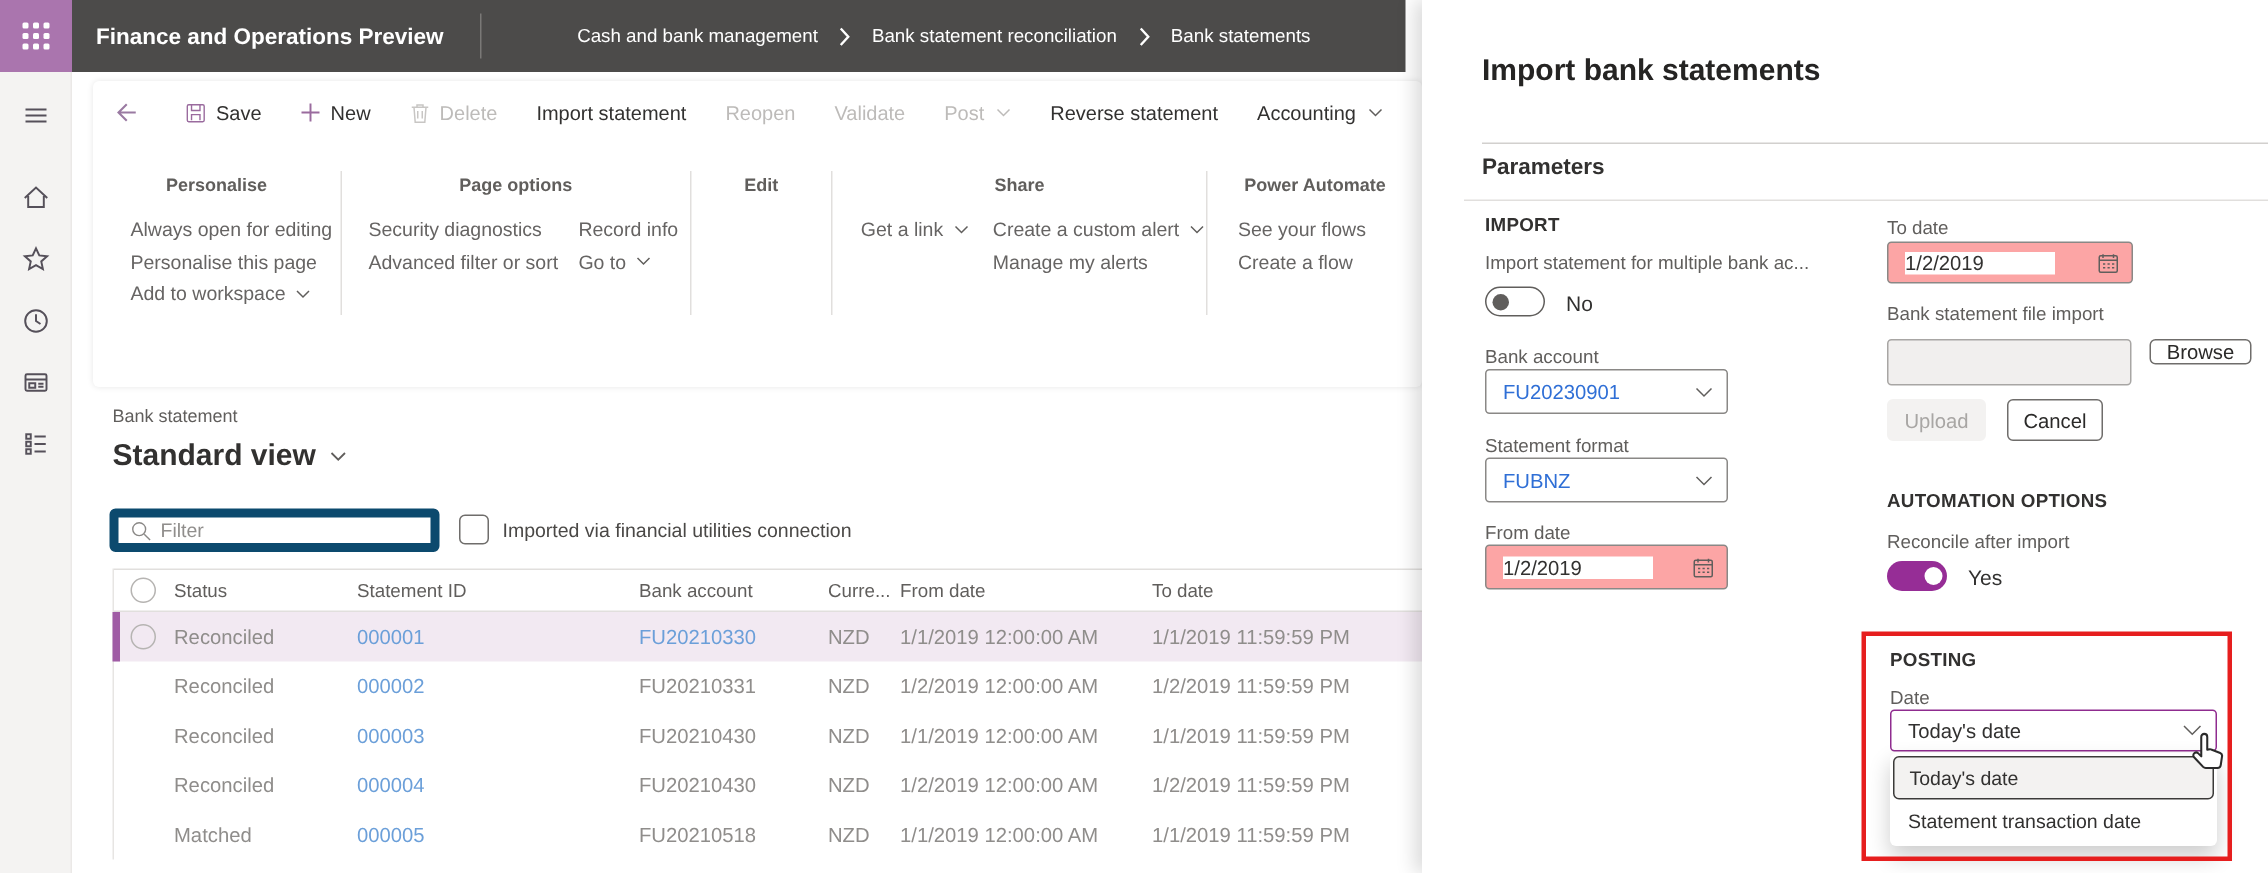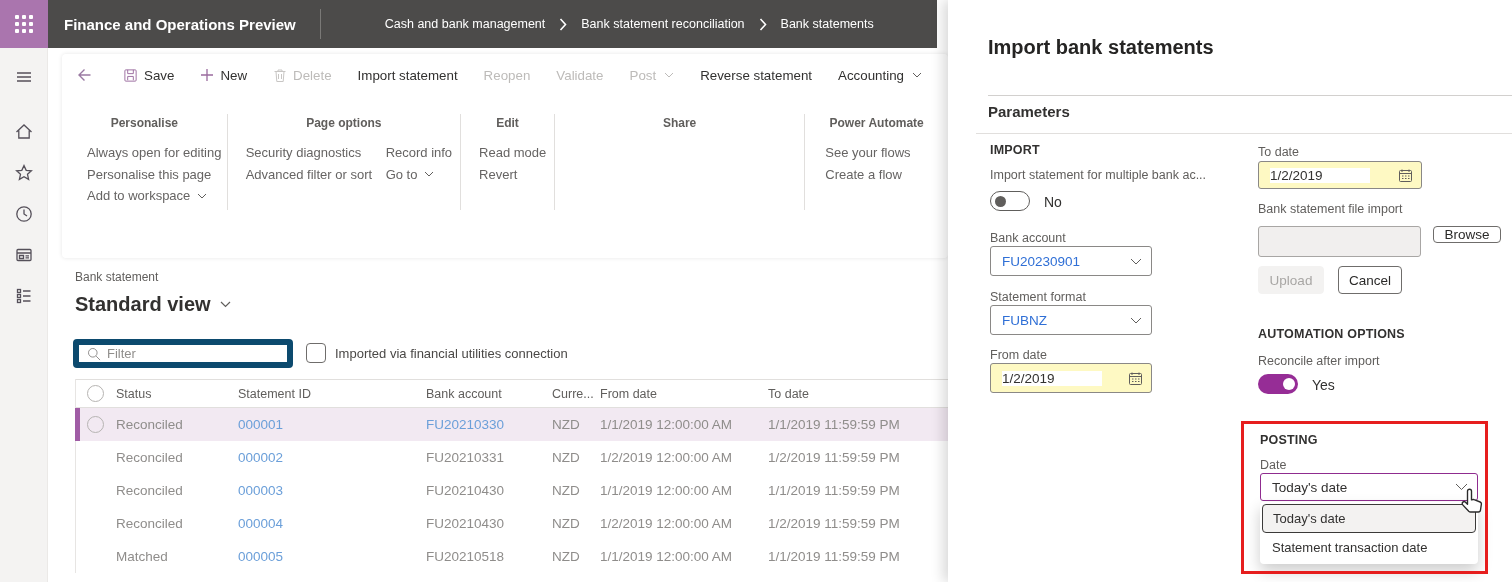--- a/index.html
+++ b/index.html
@@ -94,21 +94,21 @@
   .hr1 { position:absolute; left:40px; right:0; top:95px; border-top:1px solid #d2d0ce; }
   .hr2 { position:absolute; left:28px; right:0; top:133px; border-top:1px solid #e1dfdd; }
   .p-params { position:absolute; left:40px; top:103px; font-size:15px; font-weight:bold; color:#323130; }
   .f-label { position:absolute; font-size:12.5px; color:#605e5c; white-space:nowrap; }
   .sec-hdr { position:absolute; font-size:12.5px; font-weight:bold; color:#323130; letter-spacing:.2px; }
   .combo { position:absolute; height:30px; border:1px solid #8a8886; border-radius:3px; background:#fff;
            display:flex; align-items:center; justify-content:space-between; padding:0 9px 0 11px;
            font-size:13.5px; cursor:pointer; }
   .combo .val-blue { color:var(--field-value-blue,#2f6fd6); }
   .combo .chev svg { stroke:#605e5c; }
-  .datebox { position:absolute; height:30px; border:1px solid #8a8886; border-radius:3px; background:#fef9c3;
+  .datebox { position:absolute; height:30px; border:1px solid #8a8886; border-radius:3px; background:#fca5a5;
              display:flex; align-items:center; justify-content:space-between; padding:0 8px 0 11px; }
   .datebox input { border:none; outline:none; width:100px; font-size:13.5px; color:#323130;
                    font-family:"Liberation Sans",sans-serif; }
   .datebox svg { stroke:#605e5c; fill:none; cursor:pointer; }
   .toggle { position:absolute; width:40px; height:20px; border-radius:10px; cursor:pointer; }
   .toggle.off { border:1px solid #605e5c; background:#fff; }
   .toggle.off .knob { position:absolute; left:4px; top:3.5px; width:11px; height:11px; border-radius:50%; background:#605e5c; }
   .toggle.on { background:var(--accent-purple,#962d96); }
   .toggle.on .knob { position:absolute; right:3px; top:4px; width:12px; height:12px; border-radius:50%; background:#fff; }
   .toggle-text { position:absolute; font-size:14px; color:#323130; }
@@ -311,34 +311,49 @@
                     <path d="M1 1l4 4 4-4"></path>
                   </svg>
                 </span>
               </span>
           </div>
         </div>
       </div>
       <div class="rib-divider"></div>
       <div class="rib-sec sec-edit">
         <div class="rib-title">Edit</div>
-        <div class="rib-cols">
-            <div class="rib-col">
-          <span class="rib-item">
-                <span>Read mode</span>
-              </span>
-          <span class="rib-item">
-                <span>Revert</span>
-              </span>
-        </div>
-          </div>
       </div>
       <div class="rib-divider"></div>
       <div class="rib-sec sec-share">
         <div class="rib-title">Share</div>
+        <div class="rib-cols">
+          <div class="rib-col a">
+            <span class="rib-item">
+                <span>Get a link</span>
+                <span class="chev">
+                  <svg width="10" height="6" viewBox="0 0 10 6">
+                    <path d="M1 1l4 4 4-4"></path>
+                  </svg>
+                </span>
+              </span>
+          </div>
+          <div class="rib-col b">
+            <span class="rib-item">
+                <span>Create a custom alert</span>
+                <span class="chev">
+                  <svg width="10" height="6" viewBox="0 0 10 6">
+                    <path d="M1 1l4 4 4-4"></path>
+                  </svg>
+                </span>
+              </span>
+            <span class="rib-item">
+                <span>Manage my alerts</span>
+              </span>
+          </div>
+        </div>
       </div>
       <div class="rib-divider"></div>
       <div class="rib-sec sec-pa">
         <div class="rib-title">Power Automate</div>
         <div class="rib-cols">
             <div class="rib-col">
           <span class="rib-item">
                 <span>See your flows</span>
               </span>
           <span class="rib-item">

